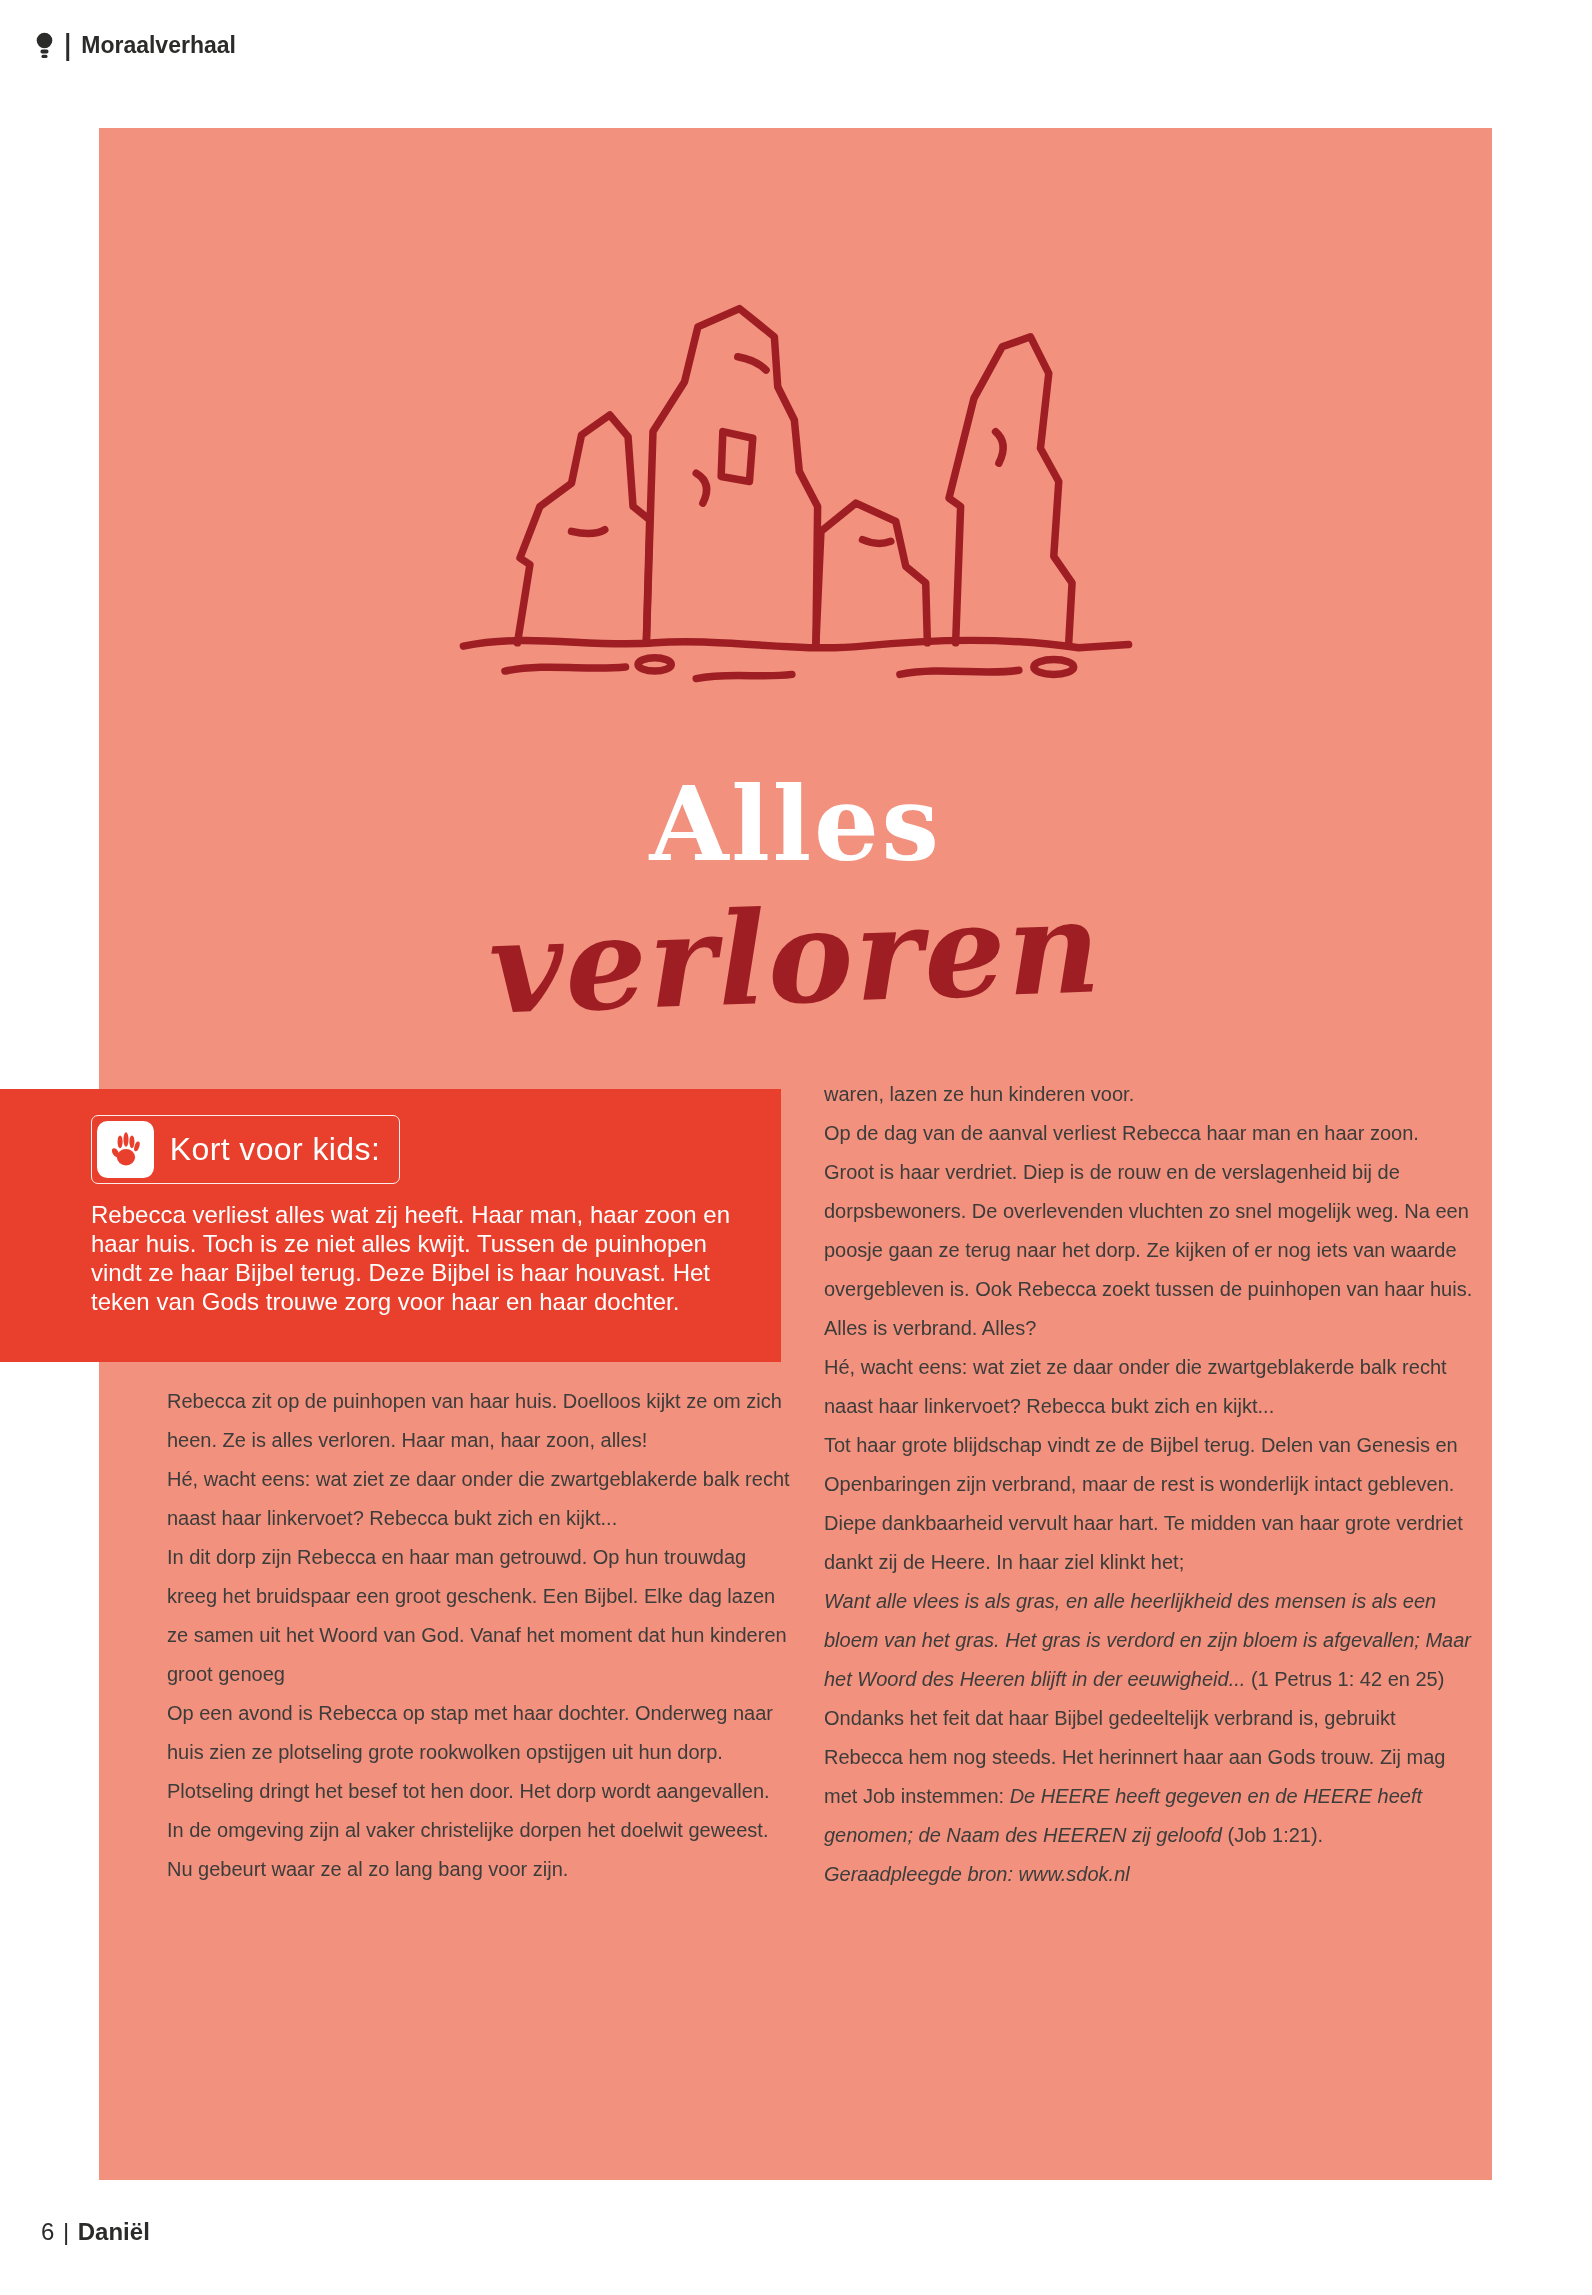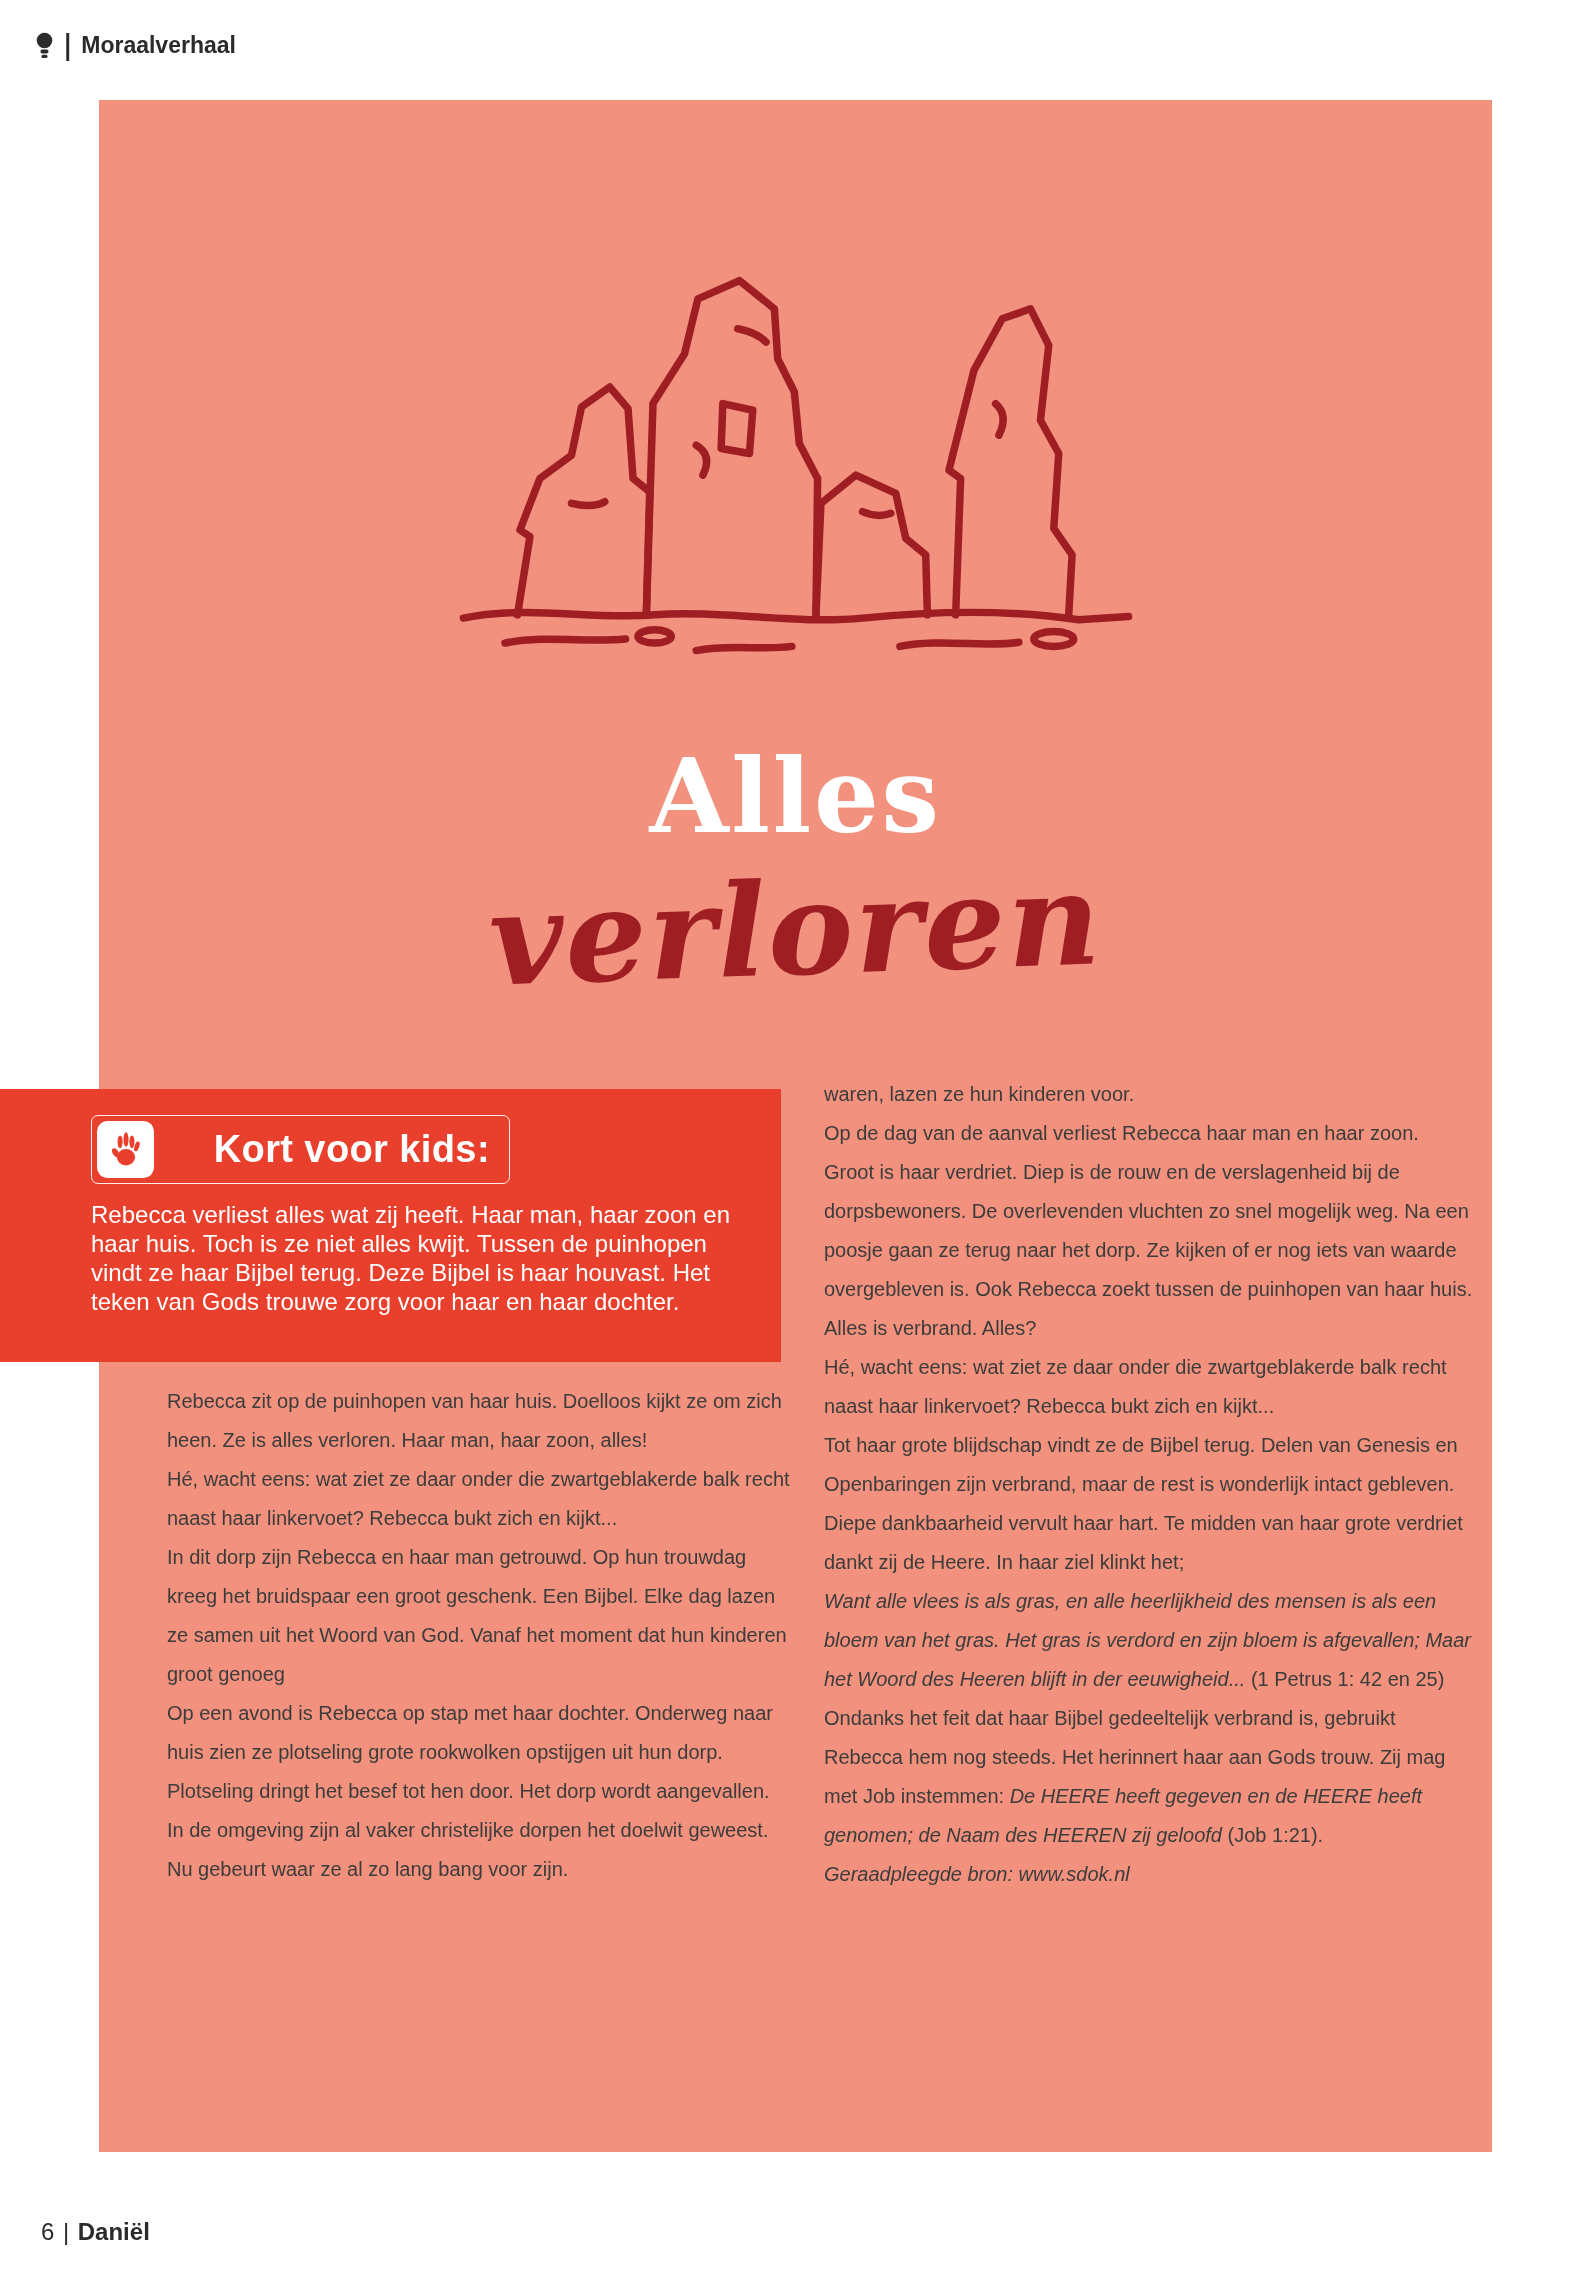--- a/index.html
+++ b/index.html
@@ -22,21 +22,21 @@
   .page-header{
     position:absolute;left:35px;top:31px;
     display:flex;align-items:center;gap:10.4px;
     font-size:23px;font-weight:bold;color:#2B2B2A;
   }
   .page-header .divider{font-weight:bold;transform:scaleY(1.25);}
   .bulb{width:19px;height:29px;display:inline-block;}
 
   
   .salmon-block{
-    position:absolute;left:99px;top:100px;width:1393px;height:2052px;
+    position:absolute;left:99px;top:128px;width:1393px;height:2052px;
     background:var(--salmon,#F2917D);
   }
 
   .illustration{
     position:absolute;top:129px;left:50%;transform:translateX(-50%);
     width:699px;height:449px;
   }
   .illustration svg{width:100%;height:100%;}
 
   .title-alles{
@@ -62,21 +62,21 @@
   .kids-header{
     display:inline-flex;align-items:center;gap:15.5px;
     border:1.7px solid rgba(255,255,255,.9);border-radius:7px;
     padding:5.2px 19px 5.2px 5.2px;
   }
   .hand-box{
     width:57px;height:57px;background:#fff;border-radius:10.4px;
     display:flex;align-items:center;justify-content:center;flex:0 0 auto;
   }
   .hand-box svg{width:40px;height:40px;}
-  .kids-label{font-size:38px;font-weight:bold;letter-spacing:0.4px;margin-left:44px;}
+  .kids-label{font-size:32px;font-weight:normal;letter-spacing:0.4px;}
   .kids-text{
     margin:15.5px 0 0 0;font-size:24px;line-height:29px;max-width:669px;
   }
 
   
   .column{position:absolute;font-size:20px;line-height:39px;color:var(--ink,#3C3C3B);}
   .column p{margin:0;}
   .column .italic{font-style:italic;}
   .column-left{left:167px;top:1382px;width:623px;}
   .column-right{left:824px;top:1075px;width:649px;}

